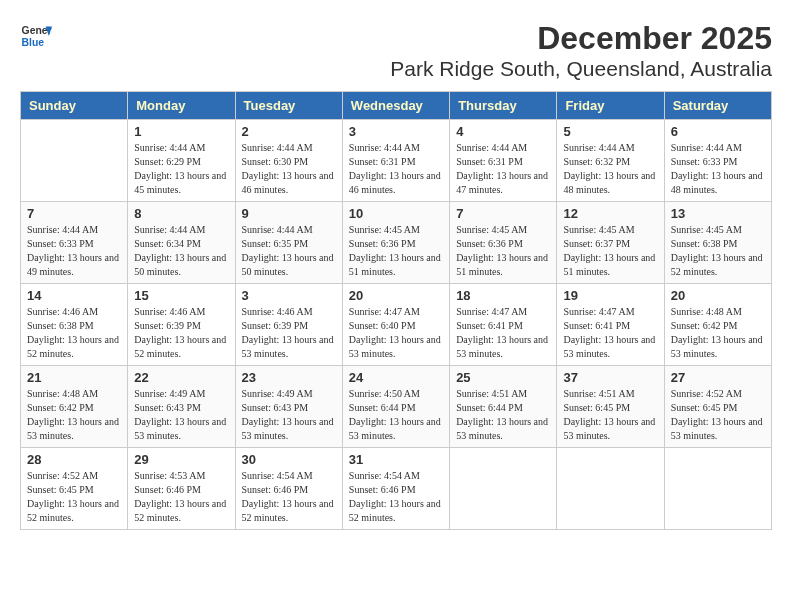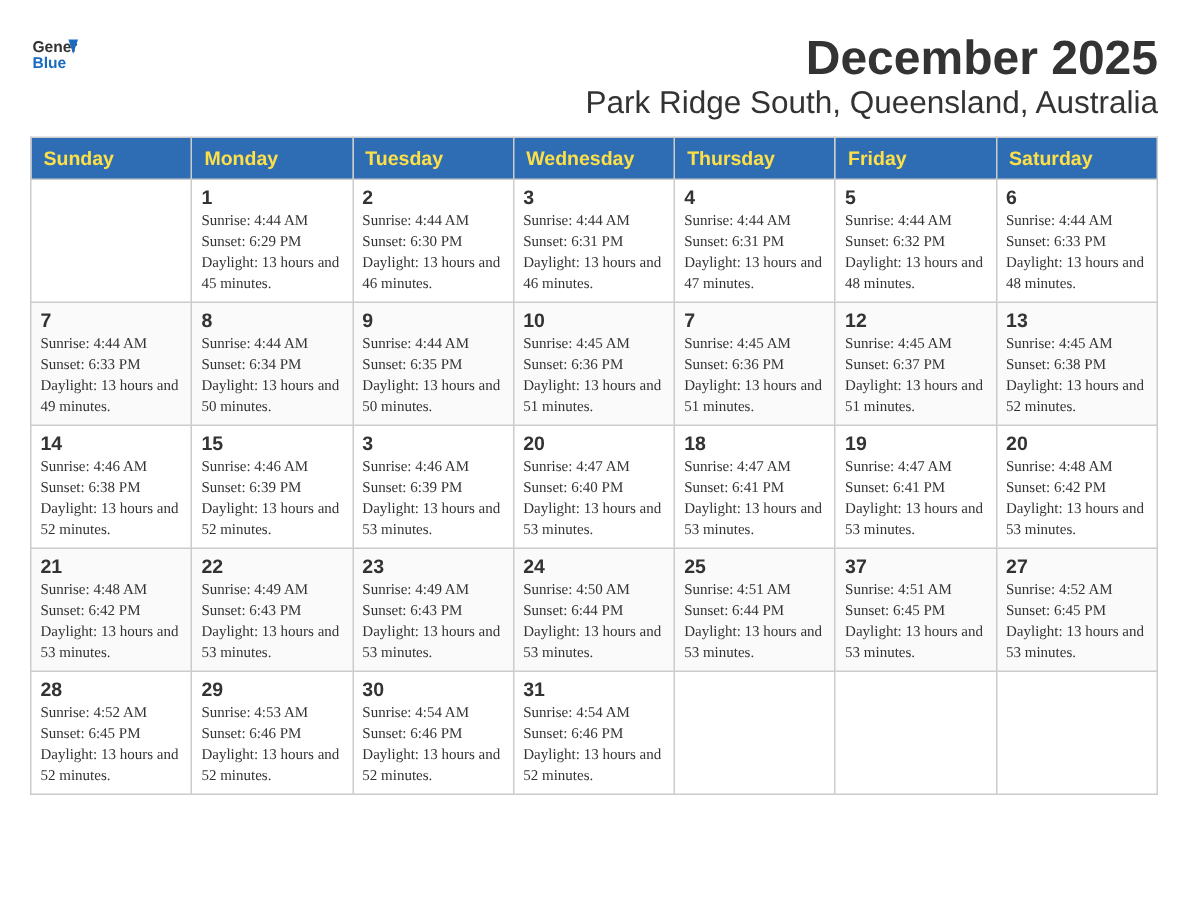--- a/index.html
+++ b/index.html
@@ -38,21 +38,21 @@
       font-size: 21px;
       color: #333;
     }
     .calendar {
       width: 100%;
       border-collapse: collapse;
       font-size: 11px;
     }
     .calendar th {
       background: #2e6db4;
-      color: #fde047;
+      color: #fef9c3;
       text-align: left;
       padding: 6px 8px;
       font-size: 13px;
       font-weight: bold;
       border: 1px solid #ccc;
     }
     .calendar td {
       vertical-align: top;
       border: 1px solid #ccc;
       padding: 4px 6px;

